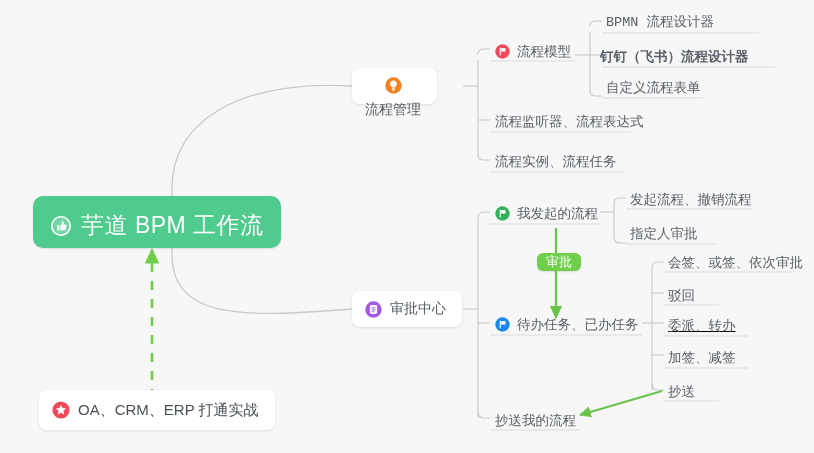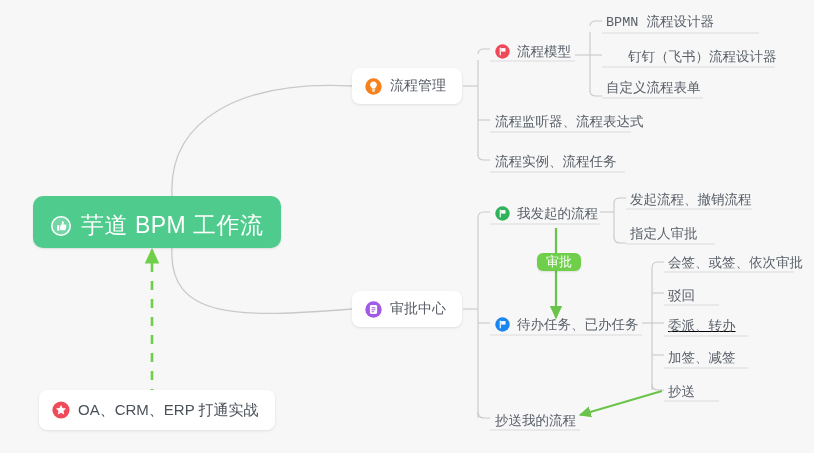--- a/index.html
+++ b/index.html
@@ -191,21 +191,21 @@
       <svg width="22" height="22" viewBox="0 0 22 22">
         <circle cx="11" cy="11" r="10.2" fill="#ffffff" opacity="0.22"></circle>
         <circle cx="11" cy="11" r="9.2" fill="none" stroke="#ffffff" stroke-width="1.5"></circle>
         <path d="M7.2 10.2 h2.1 v5.4 H7.2 z" fill="#ffffff"></path>
         <path d="M10.2 10.5 c1.1 -0.3 1.6 -1.2 1.7 -2.3 c0.05 -0.7 -0.1 -1.6 0.6 -1.9 c0.7 -0.3 1.3 0.3 1.3 1.1 c0 0.8 -0.35 1.6 -0.5 2.1 h2.1 c0.7 0 1.15 0.6 1.0 1.25 l-0.75 3.5 c-0.12 0.6 -0.62 1.0 -1.2 1.0 h-4.25 z" fill="#ffffff"></path>
       </svg>
     </span>
     <span class="root-label">芋道 BPM 工作流</span>
   </div>
 
-  <div class="card-node" style="left:352px; top:68px; height:36px;">
+  <div class="card-node" style="left:352px; top:68px; height:36px;flex-direction:column;">
     <span class="icon">
       <svg width="17" height="17" viewBox="0 0 17 17">
         <circle cx="8.5" cy="8.5" r="8.2" fill="#f5821f"></circle>
         <path d="M8.5 3.4 c2.0 0 3.4 1.5 3.4 3.3 c0 1.3 -0.8 2.1 -1.3 2.8 c-0.3 0.4 -0.35 0.7 -0.35 1.1 h-3.5 c0 -0.4 -0.05 -0.7 -0.35 -1.1 c-0.5 -0.7 -1.3 -1.5 -1.3 -2.8 c0 -1.8 1.4 -3.3 3.4 -3.3 z" fill="#ffffff"></path>
         <rect x="6.9" y="11.3" width="3.2" height="1.1" rx="0.5" fill="#ffffff"></rect>
         <rect x="7.3" y="12.8" width="2.4" height="1.0" rx="0.5" fill="#ffffff"></rect>
       </svg>
     </span>
     <span class="card-label">流程管理</span>
   </div>
@@ -230,21 +230,21 @@
         <rect x="4.7" y="3.6" width="1.15" height="7.8" rx="0.55" fill="#ffffff"></rect>
         <path d="M6.2 4.1 h4.3 v3.5 h-4.3 z" fill="#ffffff"></path>
       </svg>
     </span>
     <span class="leaf-label">流程模型</span>
   </div>
 
   <div class="leaf-node" style="left:602px; top:11px;font-family:Liberation Mono, monospace;">
     <span class="leaf-label">BPMN 流程设计器</span>
   </div>
-  <div class="leaf-node" style="left:624px; top:45px;">
+  <div class="leaf-node" style="left:596px; top:45px;font-weight:bold;">
     <span class="leaf-label">钉钉（飞书）流程设计器</span>
   </div>
   <div class="leaf-node" style="left:602px; top:76px;">
     <span class="leaf-label">自定义流程表单</span>
   </div>
 
   <div class="leaf-node" style="left:491px; top:110px;">
     <span class="leaf-label">流程监听器、流程表达式</span>
   </div>
   <div class="leaf-node" style="left:491px; top:150px;">

